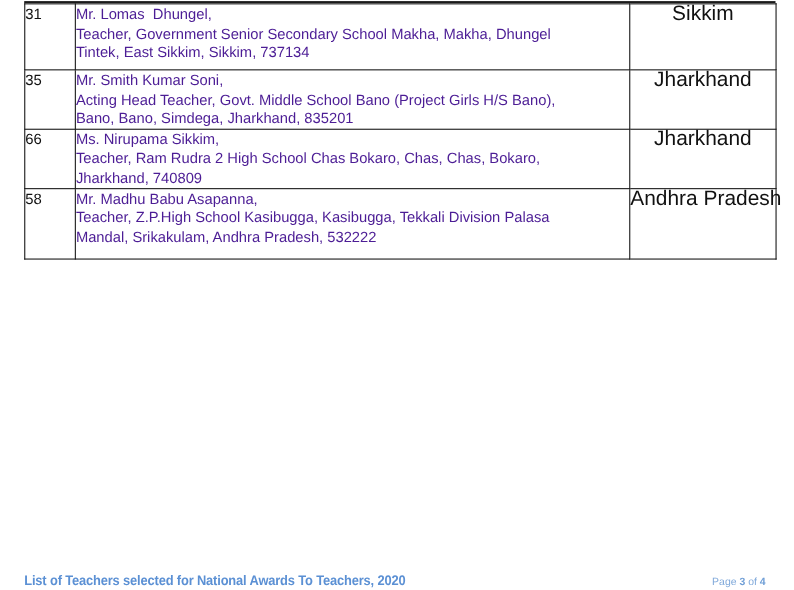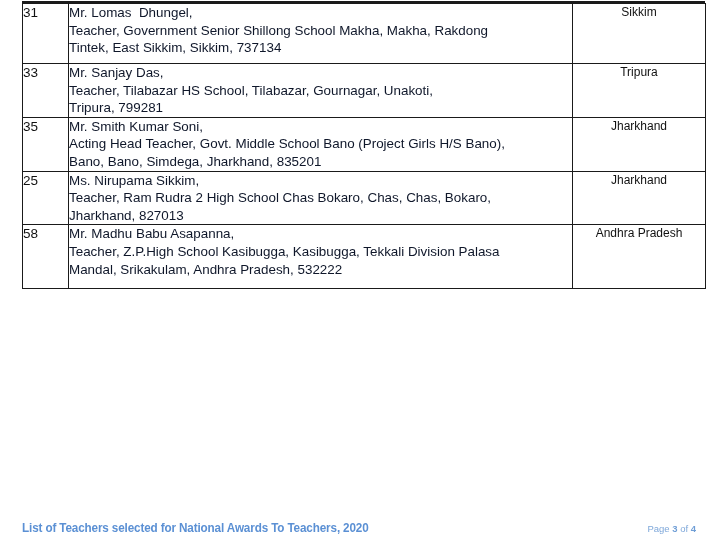--- a/index.html
+++ b/index.html
@@ -66,31 +66,31 @@
     padding: 4px 0 4px 7px;
     color: #111111;
     white-space: nowrap;
     margin-top: 40px;
   }
 
   .cell-name {
     font-size: 13.4px;
     line-height: 17.6px;
     padding: 4px 6px 6px 8px;
-    color: #0f172a;
+    color: #4c1d95;
   }
   .cell-name .ln {
     display: block;
     white-space: pre;
   }
 
   .cell-state {
     vertical-align: middle;
     text-align: center;
-    font-size: 12px;
+    font-size: 19px;
     line-height: 17px;
     padding: 4px 4px;
     color: #111111;
     white-space: nowrap;
   }
 
   
   tr.r31 td { height: 59px; }
   tr.r32 td { height: 60px; }
   tr.r33 td { height: 50px; }
@@ -149,54 +149,45 @@
         <col class="c-sl">
         <col class="c-name">
         <col class="c-state">
       </colgroup>
       <tbody>
 
         <tr class="r31">
           <td class="cell-sl">31</td>
           <td class="cell-name">
             <span class="ln">Mr. Lomas  Dhungel,</span>
-            <span class="ln">Teacher, Government Senior Shillong School Makha, Makha, Rakdong</span>
+            <span class="ln">Teacher, Government Senior Secondary School Makha, Makha, Dhungel</span>
             <span class="ln">Tintek, East Sikkim, Sikkim, 737134</span>
           </td>
           <td class="cell-state">Sikkim</td>
         </tr>
 
 
-        <tr class="r33">
-          <td class="cell-sl">33</td>
-          <td class="cell-name">
-            <span class="ln">Mr. Sanjay Das,</span>
-            <span class="ln">Teacher, Tilabazar HS School, Tilabazar, Gournagar, Unakoti,</span>
-            <span class="ln">Tripura, 799281</span>
-          </td>
-          <td class="cell-state">Tripura</td>
-        </tr>
 
 
         <tr class="r35">
           <td class="cell-sl">35</td>
           <td class="cell-name">
             <span class="ln">Mr. Smith Kumar Soni,</span>
             <span class="ln">Acting Head Teacher, Govt. Middle School Bano (Project Girls H/S Bano),</span>
             <span class="ln">Bano, Bano, Simdega, Jharkhand, 835201</span>
           </td>
           <td class="cell-state">Jharkhand</td>
         </tr>
 
         <tr class="r36">
-          <td class="cell-sl">25</td>
+          <td class="cell-sl">66</td>
           <td class="cell-name">
             <span class="ln">Ms. Nirupama Sikkim,</span>
             <span class="ln">Teacher, Ram Rudra 2 High School Chas Bokaro, Chas, Chas, Bokaro,</span>
-            <span class="ln">Jharkhand, 827013</span>
+            <span class="ln">Jharkhand, 740809</span>
           </td>
           <td class="cell-state">Jharkhand</td>
         </tr>
 
 
         <tr class="r38">
           <td class="cell-sl">58</td>
           <td class="cell-name">
             <span class="ln">Mr. Madhu Babu Asapanna,</span>
             <span class="ln">Teacher, Z.P.High School Kasibugga, Kasibugga, Tekkali Division Palasa</span>

